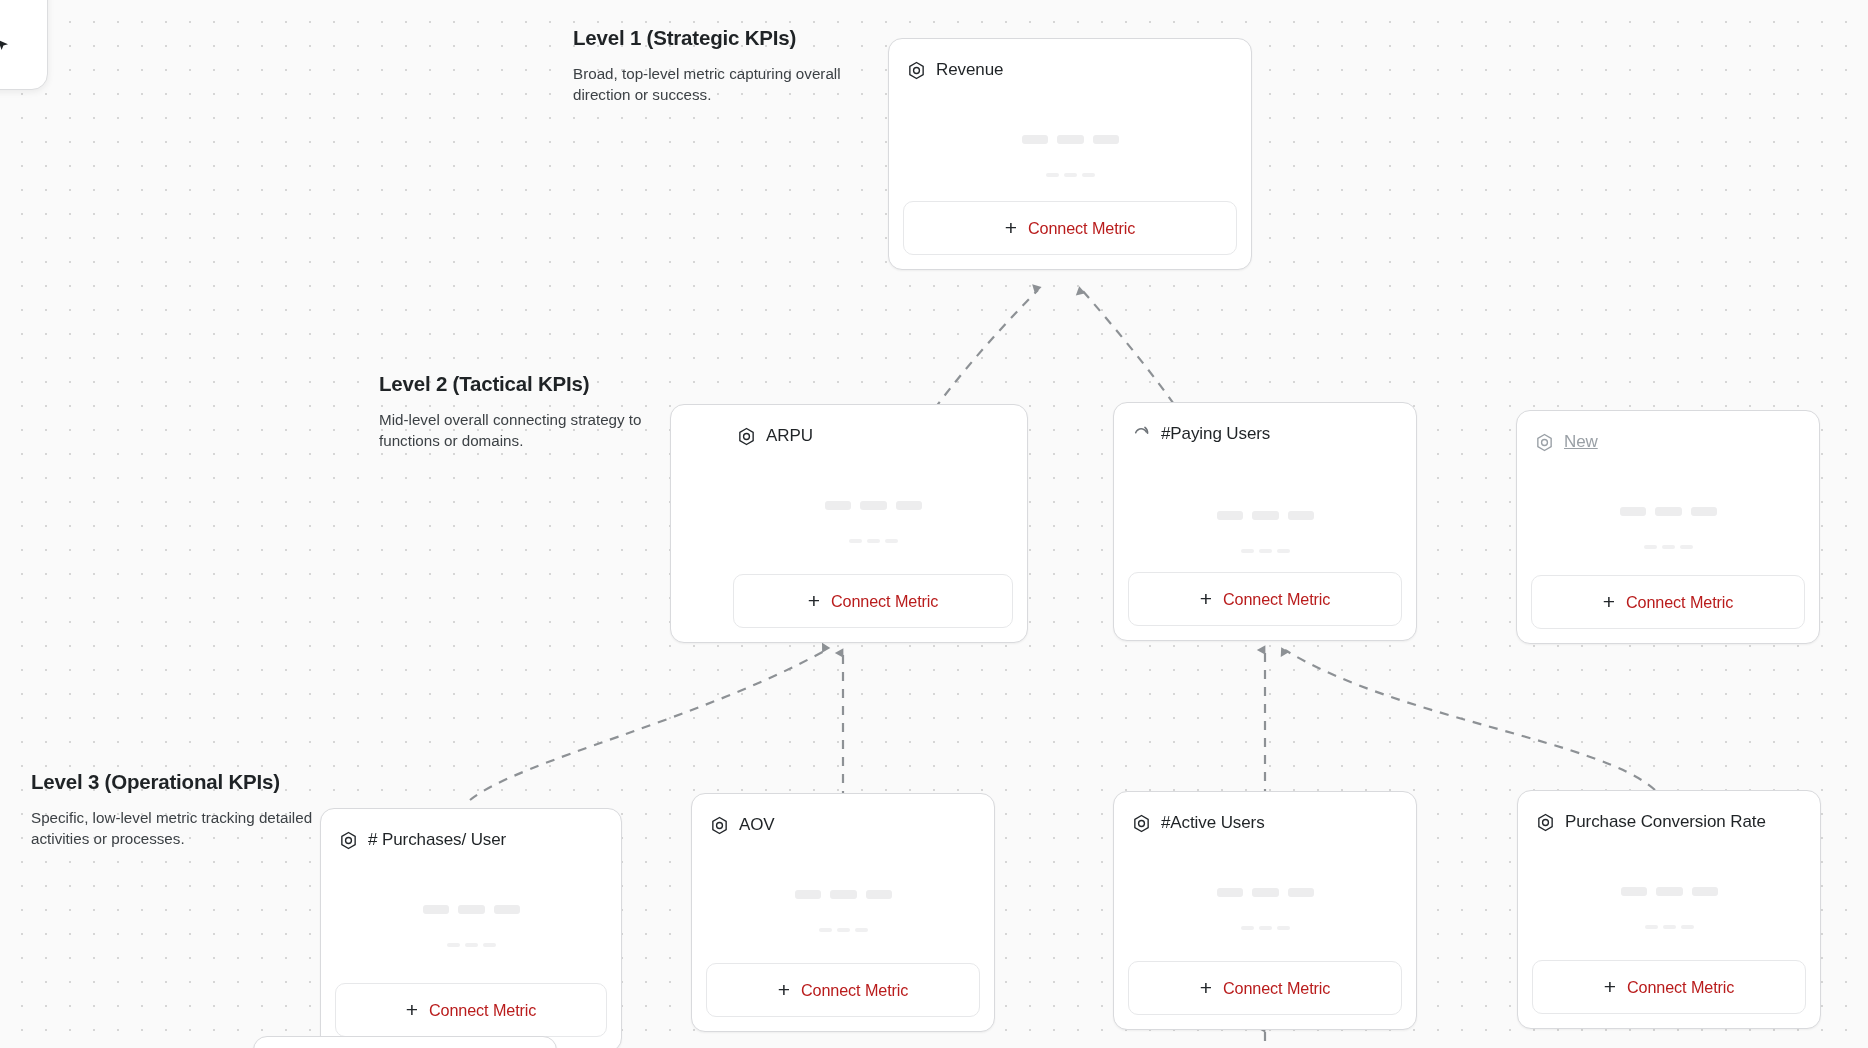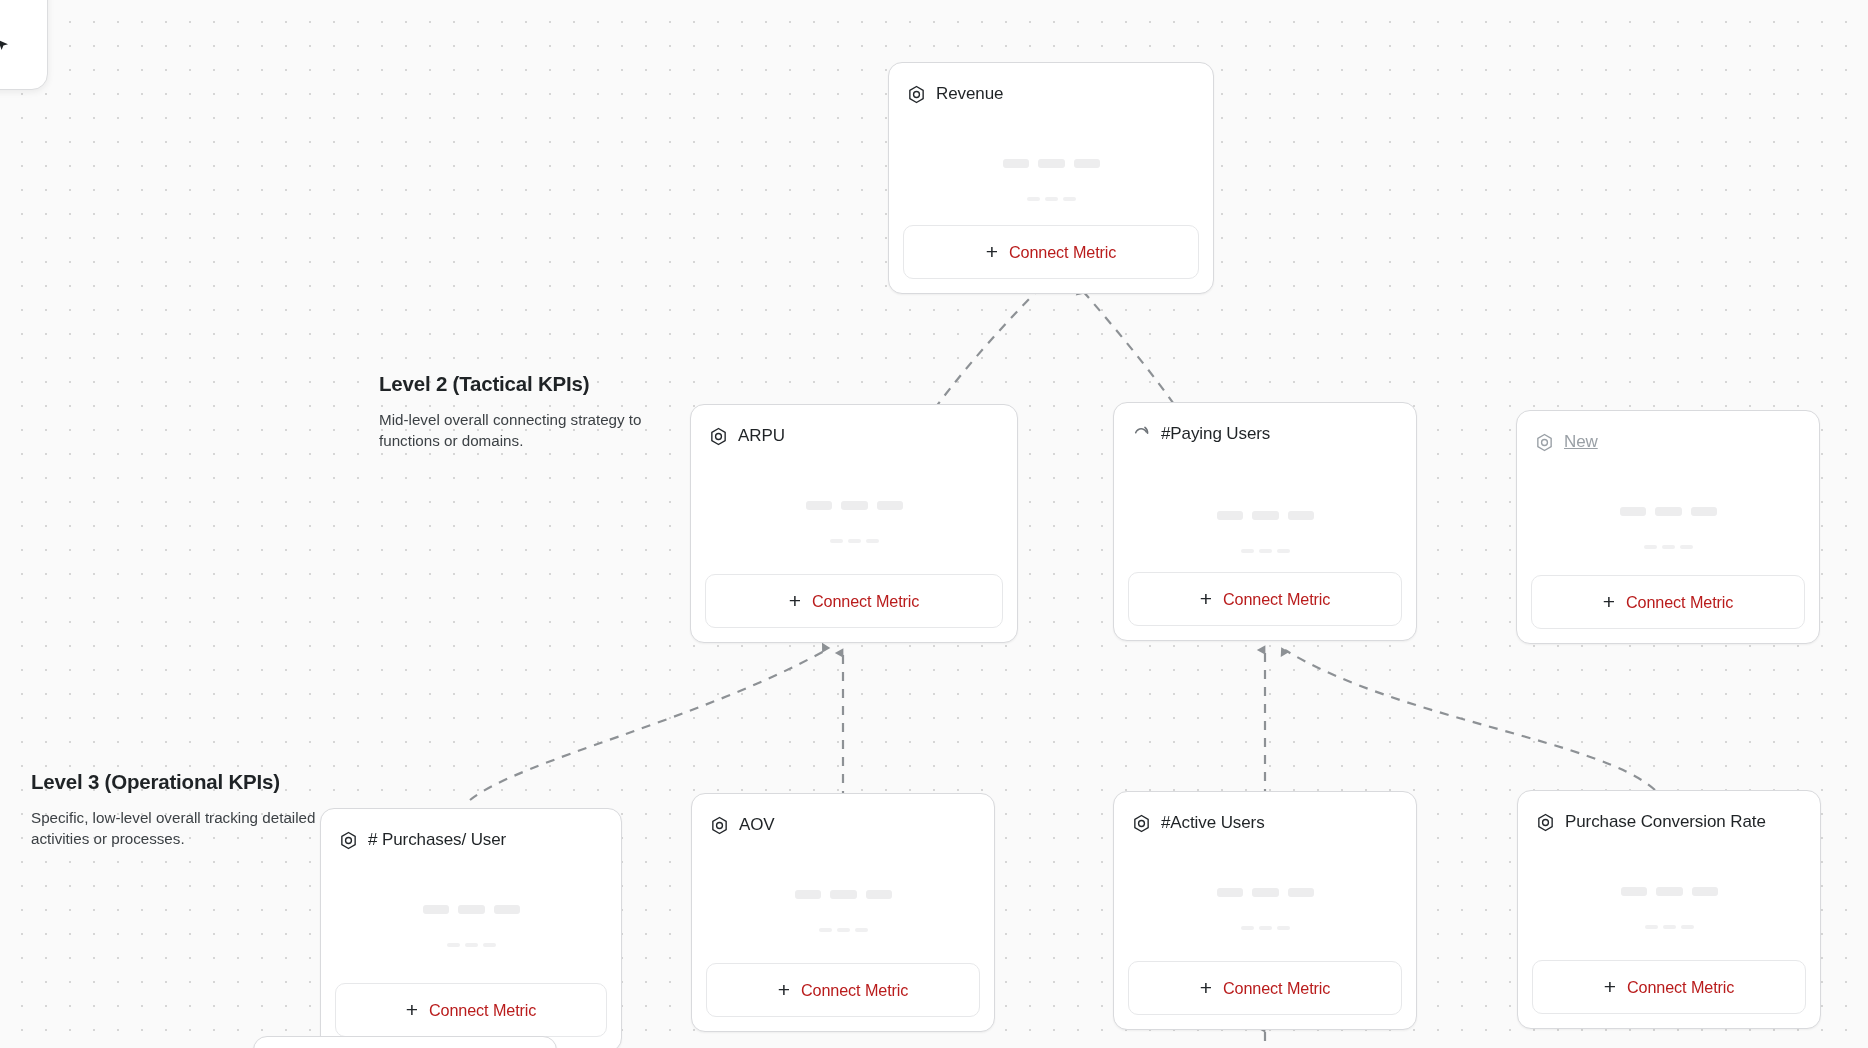--- a/index.html
+++ b/index.html
@@ -192,22 +192,26 @@
   </svg>
 
   <div class="corner-card">
     <span class="glyph">
       <svg width="14" height="14" viewBox="0 0 14 14">
         <path d="M1 1 L11 5.2 L6.4 6.6 L4.6 11 Z" fill="#1f2326"></path>
       </svg>
     </span>
   </div>
 
-
-  <div class="card" style="left:888px; top:38px; width:326px; height:232px;margin-top:24px;">
+  <div class="level-block" style="left:573px; top:26px;">
+    <div class="level-title">Level 1 (Strategic KPIs)</div>
+    <div class="level-desc">Broad, top-level metric capturing overall direction or success.</div>
+  </div>
+
+  <div class="card" style="left:888px; top:38px; width:364px; height:232px;">
     <div class="card-head">
       <span class="card-icon">
         <svg width="19" height="19" viewBox="0 0 20 20">
           <path d="M10 1.6 L17 5.6 L17 14.4 L10 18.4 L3 14.4 L3 5.6 Z" fill="none" stroke="#23272b" stroke-width="1.45" stroke-linejoin="round"></path>
           <circle cx="10" cy="10" r="3.1" fill="none" stroke="#23272b" stroke-width="1.45"></circle>
         </svg>
       </span>
       <span class="card-title">Revenue</span>
     </div>
     <div class="card-body">
@@ -226,21 +230,21 @@
       <span class="plus">+</span>
       <span class="lbl">Connect Metric</span>
     </div>
   </div>
 
   <div class="level-block" style="left:379px; top:372px;">
     <div class="level-title">Level 2 (Tactical KPIs)</div>
     <div class="level-desc">Mid-level overall connecting strategy to functions or domains.</div>
   </div>
 
-  <div class="card" style="left:690px; top:404px; width:328px; height:239px;">
+  <div class="card" style="left:670px; top:404px; width:358px; height:239px;padding-left:48px;">
     <div class="card-head">
       <span class="card-icon">
         <svg width="19" height="19" viewBox="0 0 20 20">
           <path d="M10 1.6 L17 5.6 L17 14.4 L10 18.4 L3 14.4 L3 5.6 Z" fill="none" stroke="#23272b" stroke-width="1.45" stroke-linejoin="round"></path>
           <circle cx="10" cy="10" r="3.1" fill="none" stroke="#23272b" stroke-width="1.45"></circle>
         </svg>
       </span>
       <span class="card-title">ARPU</span>
     </div>
     <div class="card-body">
@@ -312,21 +316,21 @@
       </div>
     </div>
     <div class="connect-btn">
       <span class="plus">+</span>
       <span class="lbl">Connect Metric</span>
     </div>
   </div>
 
   <div class="level-block" style="left:31px; top:770px; width:300px;">
     <div class="level-title">Level 3 (Operational KPIs)</div>
-    <div class="level-desc">Specific, low-level overall tracking detailed activities or processes.</div>
+    <div class="level-desc">Specific, low-level metric tracking detailed activities or processes.</div>
   </div>
 
   <div class="card" style="left:320px; top:808px; width:302px; height:244px;">
     <div class="card-head">
       <span class="card-icon">
         <svg width="19" height="19" viewBox="0 0 20 20">
           <path d="M10 1.6 L17 5.6 L17 14.4 L10 18.4 L3 14.4 L3 5.6 Z" fill="none" stroke="#23272b" stroke-width="1.45" stroke-linejoin="round"></path>
           <circle cx="10" cy="10" r="3.1" fill="none" stroke="#23272b" stroke-width="1.45"></circle>
         </svg>
       </span>

